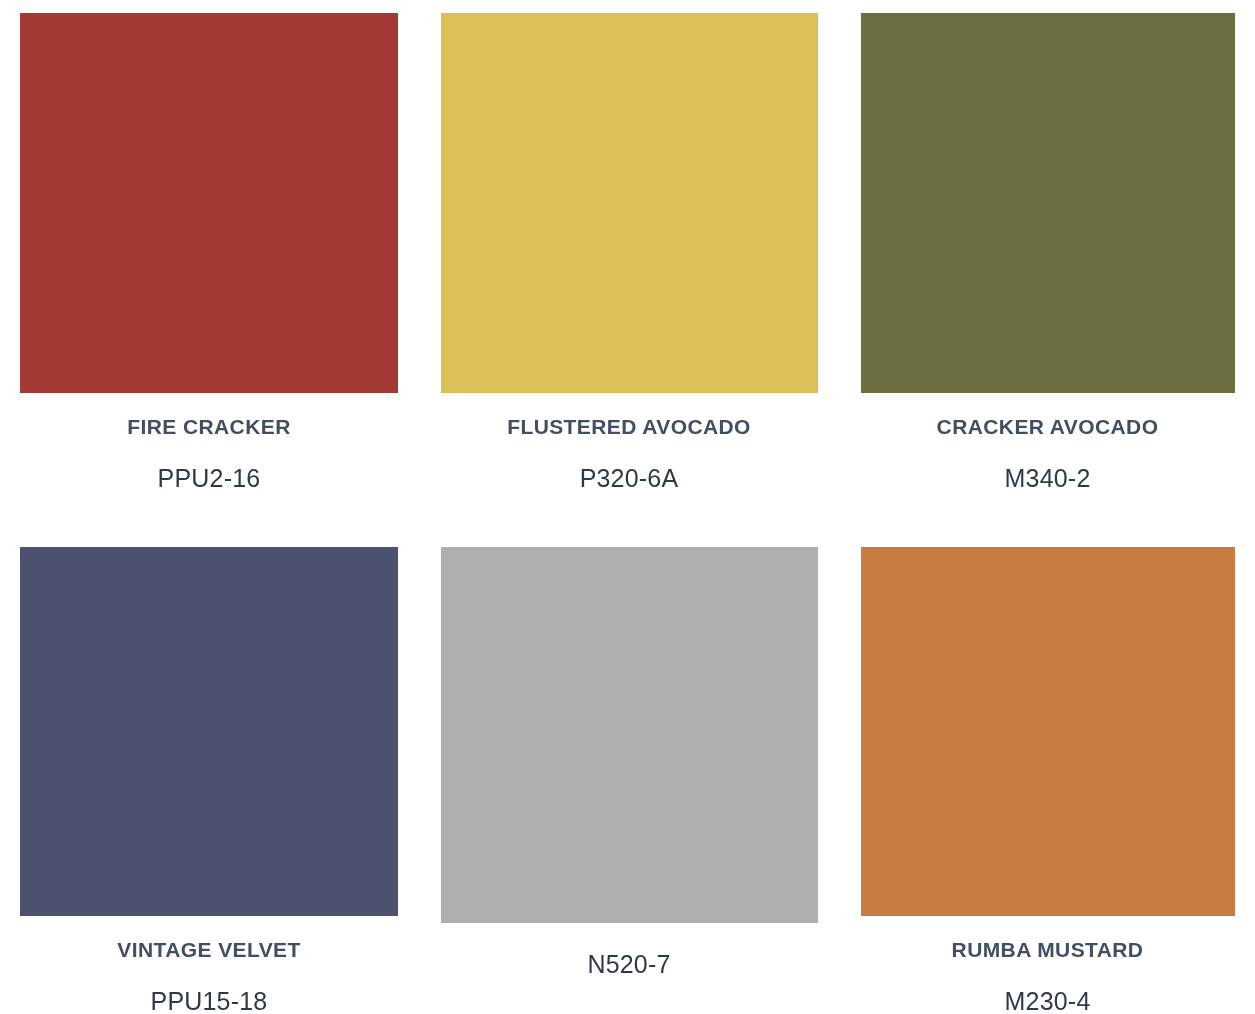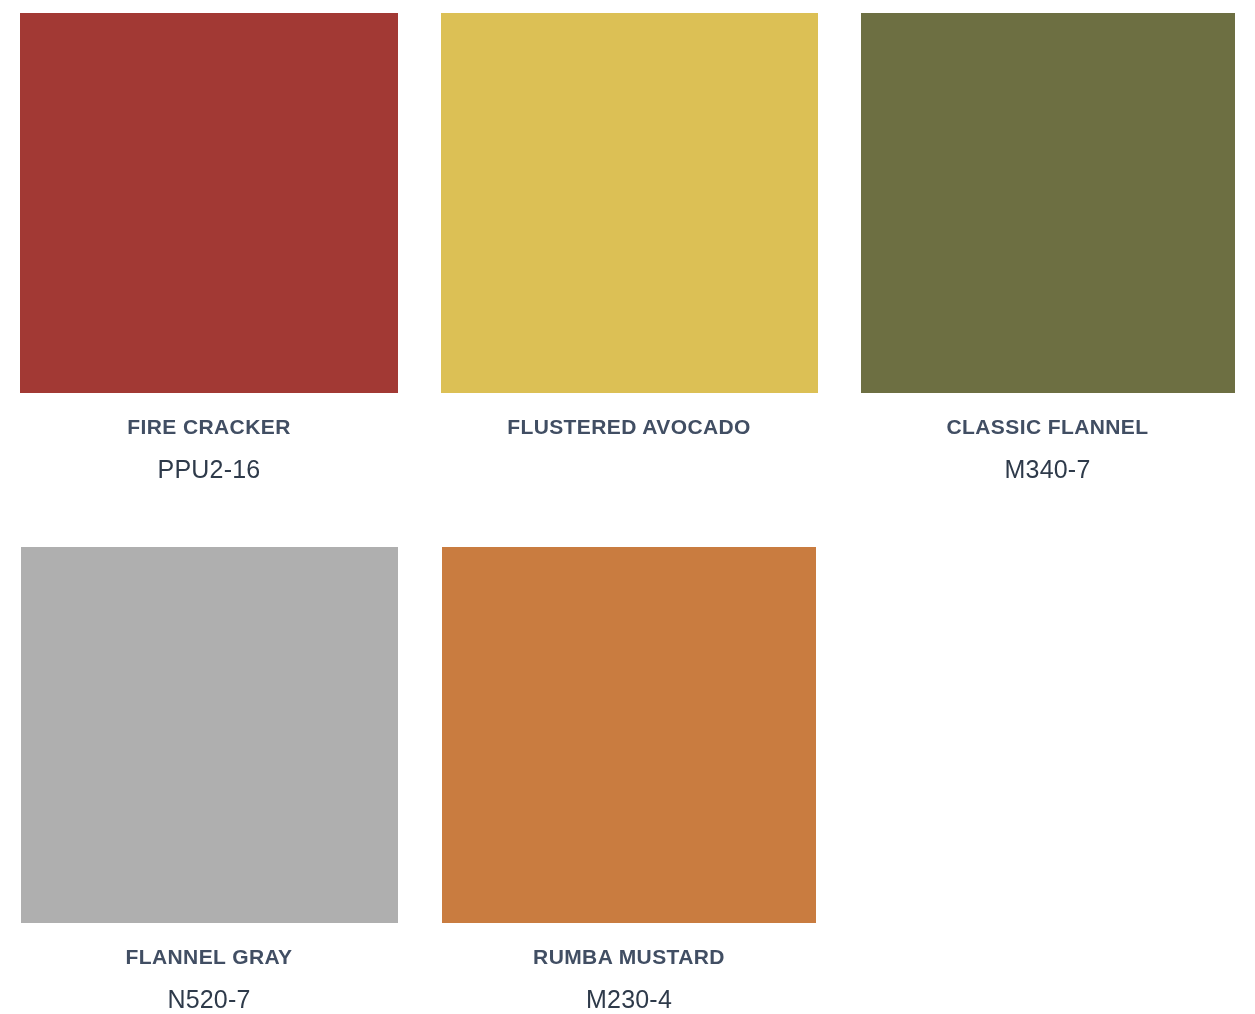--- a/index.html
+++ b/index.html
@@ -66,21 +66,21 @@
     margin-top: 23px;
     line-height: 1;
     white-space: nowrap;
   }
 
   .color-code {
     font-size: 25px;
     font-weight: normal;
     letter-spacing: 0.2px;
     color: #2e3a4a;
-    margin-top: 20px;
+    margin-top: 29px;
     line-height: 1;
     white-space: nowrap;
   }
 </style>
 </head>
 <body style="background-color: rgb(255, 255, 255);">
 
 <div id="palette-grid">
 
   <div class="swatch-card row1 col-1">
@@ -88,36 +88,43 @@
     <div class="labels">
       <div class="color-name">FIRE CRACKER</div>
       <div class="color-code">PPU2-16</div>
     </div>
   </div>
 
   <div class="swatch-card row1 col-2">
     <div class="chip" style="background-color:#dcc055;"></div>
     <div class="labels">
       <div class="color-name">FLUSTERED AVOCADO</div>
+      <div class="color-code">P320-6A</div>
     </div>
   </div>
 
   <div class="swatch-card row1 col-3">
     <div class="chip" style="background-color:#6d6f42;"></div>
     <div class="labels">
-      <div class="color-name">CLASSIC FLANNEL</div>
-      <div class="color-code">M340-7</div>
+      <div class="color-name">CRACKER AVOCADO</div>
+      <div class="color-code">M340-2</div>
     </div>
   </div>
 
+  <div class="swatch-card row2 col-1">
+    <div class="chip" style="background-color:#4b5270;"></div>
+    <div class="labels">
+      <div class="color-name">VINTAGE VELVET</div>
+      <div class="color-code">PPU15-18</div>
+    </div>
+  </div>
 
   <div class="swatch-card row2 col-2">
     <div class="chip" style="background-color:#afafaf;"></div>
     <div class="labels">
-      <div class="color-name">FLANNEL GRAY</div>
       <div class="color-code">N520-7</div>
     </div>
   </div>
 
   <div class="swatch-card row2 col-3">
     <div class="chip" style="background-color:#c97c40;"></div>
     <div class="labels">
       <div class="color-name">RUMBA MUSTARD</div>
       <div class="color-code">M230-4</div>
     </div>

